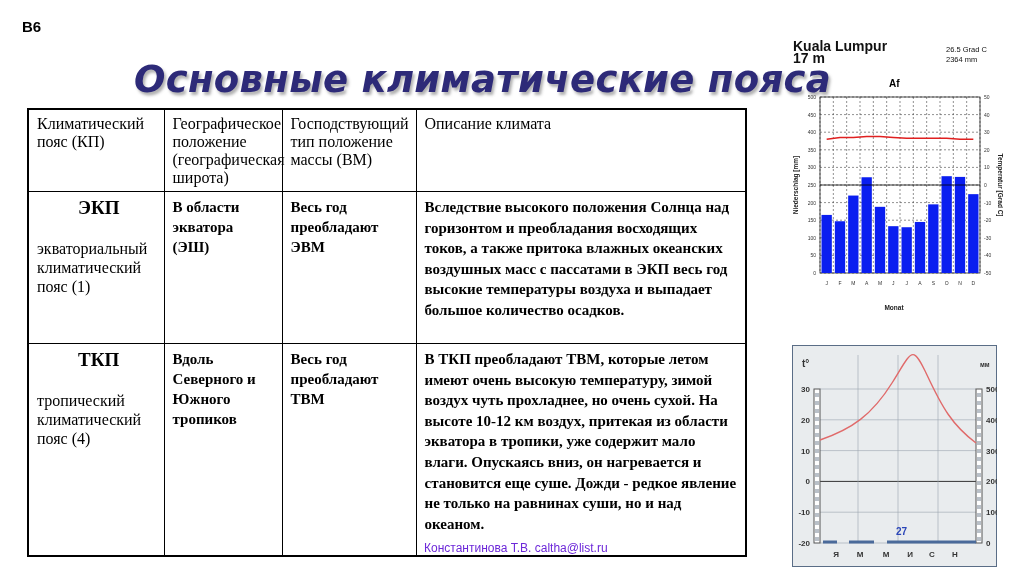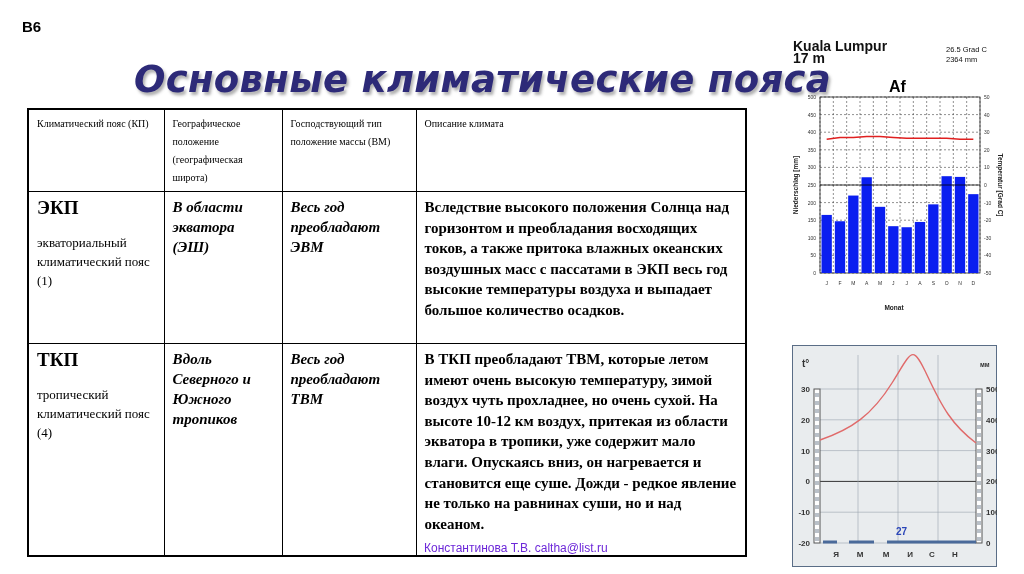--- a/index.html
+++ b/index.html
@@ -21,41 +21,41 @@
   table.climate {
     position: absolute; left: 27px; top: 108px; width: 718px;
     border-collapse: collapse; border: 2.5px solid #000;
     table-layout: fixed;
   }
   table.climate td, table.climate th {
     border: 1.5px solid #000; vertical-align: top; text-align: left;
     padding: 5px 8px 4px 8px;
   }
   table.climate th {
-    font-weight: normal; font-size: 10px; line-height: 18px; height: 81px;
+    font-weight: normal; font-size: 16px; line-height: 18px; height: 81px;
   }
   col.c1 { width: 136px; } col.c2 { width: 118px; } col.c3 { width: 134px; } col.c4 { width: 330px; }
 
-  .zone-abbr { font-weight: bold; font-size: 19px; line-height: 22px; display: block; }
-  .zone-name { font-size: 13px; line-height: 19px; display: block; margin-top: 14px; }
-  .cell-bold { font-weight: bold; font-size: 15px; line-height: 20px; font-style: italic; }
+  .zone-abbr { font-weight: bold; font-size: 19px; line-height: 22px; display: block; margin-left: 41px; }
+  .zone-name { font-size: 16px; line-height: 19px; display: block; margin-top: 20px; }
+  .cell-bold { font-weight: bold; font-size: 15px; line-height: 20px; }
   .desc { font-weight: bold; font-size: 15px; line-height: 20.6px; text-align: justify; }
   tr.row1 td { height: 152px; }
   tr.row2 td { height: 212px; }
 
   .watermark {
     position: absolute; left: 424px; top: 541px;
     font-family: "Liberation Sans", sans-serif; font-size: 12px; color: #6d28d9;
   }
 
   
   .chart1 { position: absolute; left: 780px; top: 38px; width: 244px; height: 285px; }
   .c1-station { position: absolute; left: 13px; top: 2px; font-family: "Liberation Sans", sans-serif; font-size: 14px; font-weight: bold; line-height: 12px; color: #111; }
   .c1-stats { position: absolute; left: 166px; top: 7px; font-family: "Liberation Sans", sans-serif; font-size: 7.5px; line-height: 10px; color: #111; }
-  .c1-type { position: absolute; left: 109px; top: 40px; font-family: "Liberation Sans", sans-serif; font-size: 16px; font-weight: bold; }
+  .c1-type { position: absolute; left: 109px; top: 40px; font-family: "Liberation Sans", sans-serif; font-size: 10px; font-weight: bold; }
 
   
   .chart2 { position: absolute; left: 792px; top: 345px; width: 205px; height: 222px;
             background: #e9ecee; border: 1.5px solid #5a6d86; }
 </style>
 </head>
 <body>
 
 <div class="slide-label">В6</div>
 <div class="slide-title">Основные климатические пояса</div>

